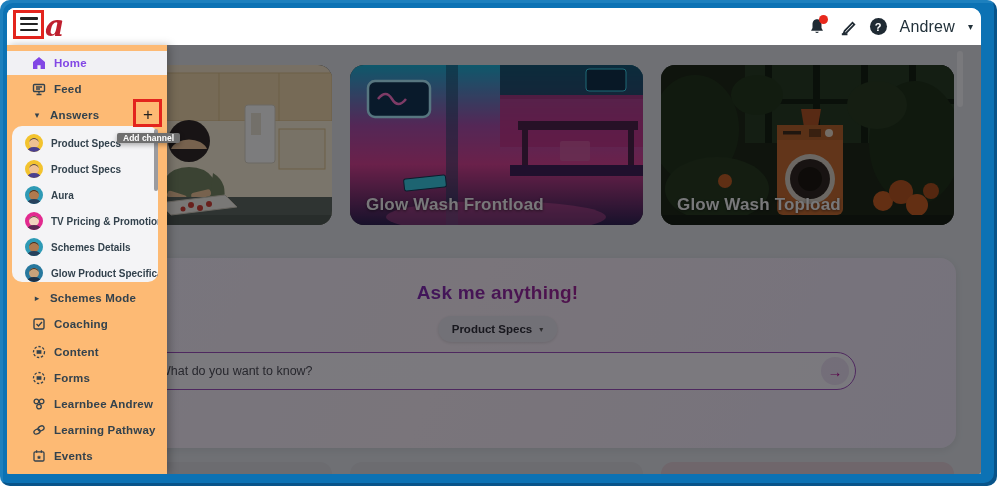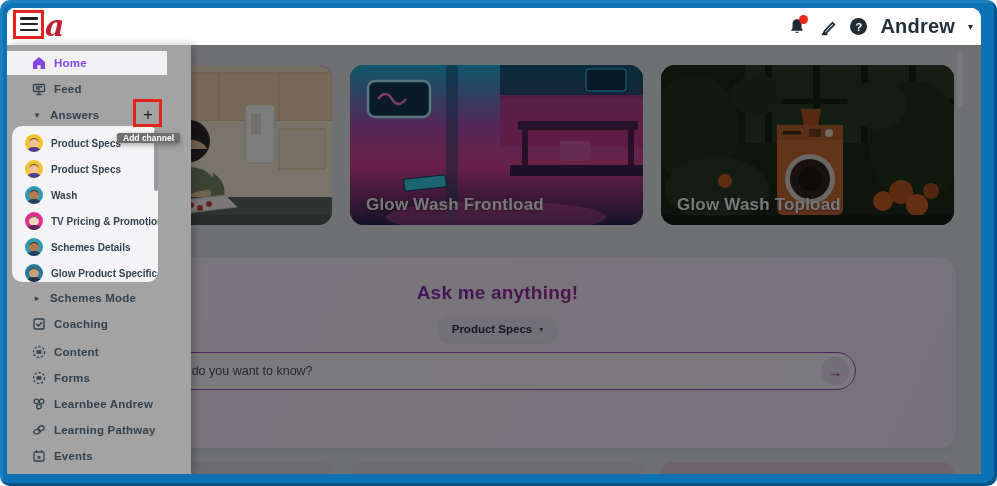--- a/index.html
+++ b/index.html
@@ -13,21 +13,21 @@
   .header { position:absolute; left:0; top:0; right:0; height:37px; background:#ffffff; z-index:10; }
   .hamburger { position:absolute; left:13px; top:9px; width:18px; height:14px; display:flex; flex-direction:column; justify-content:space-between; cursor:pointer; }
   .hamburger span { display:block; height:2.5px; background:#222; border-radius:1px; }
   .anno-box { position:absolute; border:3px solid #e3241d; z-index:30; pointer-events:none; }
   .anno-hamburger { left:6px; top:2px; width:31px; height:29px; }
   .logo { position:absolute; left:38px; top:1px; font-family:"DejaVu Serif",serif; font-style:italic; font-weight:700; font-size:30px; color:#bf1f2e; line-height:34px; }
   .hdr-right { position:absolute; right:8px; top:0; height:37px; display:flex; align-items:center; gap:13px; }
   .bell-wrap { position:relative; width:18px; height:18px; }
   .bell-dot { position:absolute; right:-2px; top:-3px; width:9px; height:9px; border-radius:50%; background:#e8291d; }
   .help-badge { width:17px; height:17px; border-radius:50%; background:#1f2a33; color:#fff; font-size:11px; font-weight:700; display:flex; align-items:center; justify-content:center; }
-  .user-name { font-size:20px; font-weight:700; color:#22313a; letter-spacing:.2px; }
+  .user-name { font-size:16px; font-weight:400; color:#22313a; letter-spacing:.2px; }
   .caret { font-size:10px; color:#22313a; }
 
   
   .main { position:absolute; left:0; top:37px; right:0; bottom:0; background:#dfe2e6; overflow:hidden;padding-left:36px; }
   .overlay { position:absolute; inset:0; background:rgba(8,8,12,0.52); z-index:5; pointer-events:none; }
   .card { position:absolute; top:20px; width:293px; height:160px; border-radius:14px; overflow:hidden; background:#222; }
   .card svg { position:absolute; inset:0; }
   .card-title { position:absolute; left:16px; bottom:10px; color:#f2f2f2; font-size:17px; font-weight:700; letter-spacing:.2px; text-shadow:0 1px 3px rgba(0,0,0,.6); }
   .card1 { left:32px; } .card2 { left:343px; } .card3 { left:654px;text-align:center; }
 
@@ -43,21 +43,21 @@
                     background:rgba(250,248,252,.75); display:flex; align-items:center; padding:0 6px 0 18px; }
   .ask-input { flex:1; border:none; outline:none; background:transparent; font-size:12.5px; color:#333; font-family:inherit; }
   .ask-input::placeholder { color:#4a4a52; opacity:1; }
   .ask-send { width:28px; height:28px; border-radius:50%; border:none; background:rgba(190,150,210,.25); color:#b2008f; font-size:15px;
               display:flex; align-items:center; justify-content:center; cursor:pointer; }
   .stub { position:absolute; bottom:-4px; height:16px; width:293px; border-radius:12px 12px 0 0; background:#d9d9dd; }
   .stub1 { left:32px; } .stub2 { left:343px; } .stub3 { left:654px; background:#e0ccd3; }
   .main-scroll { position:absolute; right:18px; top:6px; width:6px; height:56px; border-radius:3px; background:#f4f4f6; }
 
   
-  .sidebar { position:absolute; left:0; top:37px; width:184px; bottom:0; background:#a3a3a3; z-index:10;
+  .sidebar { position:absolute; left:0; top:37px; width:160px; bottom:0; background:#fdba74; z-index:10;
              box-shadow:3px 0 8px rgba(0,0,0,.25); }
   .side-row { position:absolute; left:0; width:160px; height:24px; display:flex; align-items:center; padding-left:25px; gap:8px; cursor:pointer; }
   .side-row .lbl { font-size:11.5px; font-weight:700; color:#33424d; letter-spacing:.2px; white-space:nowrap; }
   .side-row.active { background:#f1f1f4; }
   .side-row.active .lbl { color:#8247e5; }
   .icon14 { width:14px; height:14px; flex:0 0 14px; color:#33424d; }
   .icon14 svg { width:14px; height:14px; display:block; }
   .caret-mini { width:10px; flex:0 0 10px; font-size:9px; color:#33424d; text-align:center; }
   .add-btn { position:absolute; right:8px; width:22px; height:22px; border:none; background:transparent; font-size:17px; font-weight:400; color:#222; cursor:pointer; line-height:20px; }
   .anno-add { left:126px; top:54px; width:29px; height:28px; }
@@ -275,21 +275,21 @@
           <span class="chan-lbl">Product Specs</span>
         </div>
         <div class="chan-row" style="top:56px">
           <span class="avatar" style="background: rgb(46, 154, 181);">
             <svg viewBox="0 0 18 18">
                 <path d="M4 9a5 5 0 0 1 10 0 5 5 0 0 1-10 0z" fill="#b07a4e"></path>
                 <path d="M4.5 8 a4.5 3.8 0 0 1 9 0 q-1-3-4.5-3t-4.5 3z" fill="#1d1510"></path>
                 <path d="M2.5 18 q0-5 6.5-5t6.5 5z" fill="#27415c"></path>
               </svg>
           </span>
-          <span class="chan-lbl">Wash</span>
+          <span class="chan-lbl">Aura</span>
         </div>
         <div class="chan-row" style="top:82px">
           <span class="avatar" style="background: rgb(226, 42, 143);">
             <svg viewBox="0 0 18 18">
                 <path d="M4 9a5 5 0 0 1 10 0 5 5 0 0 1-10 0z" fill="#f2d4c0"></path>
                 <path d="M4.5 8 a4.5 3.8 0 0 1 9 0 q-1-3-4.5-3t-4.5 3z" fill="#33221c"></path>
                 <path d="M2.5 18 q0-5 6.5-5t6.5 5z" fill="#5a2a52"></path>
               </svg>
           </span>
           <span class="chan-lbl">TV Pricing &amp; Promotions</span>

